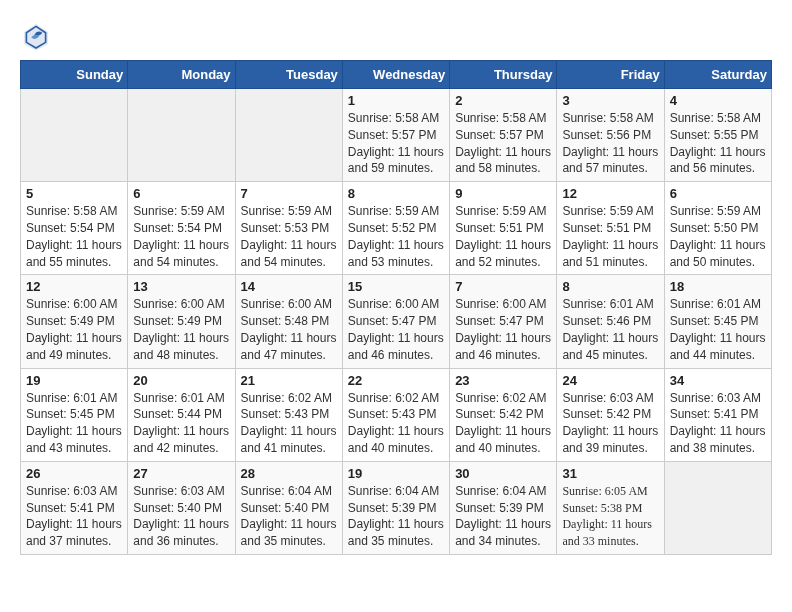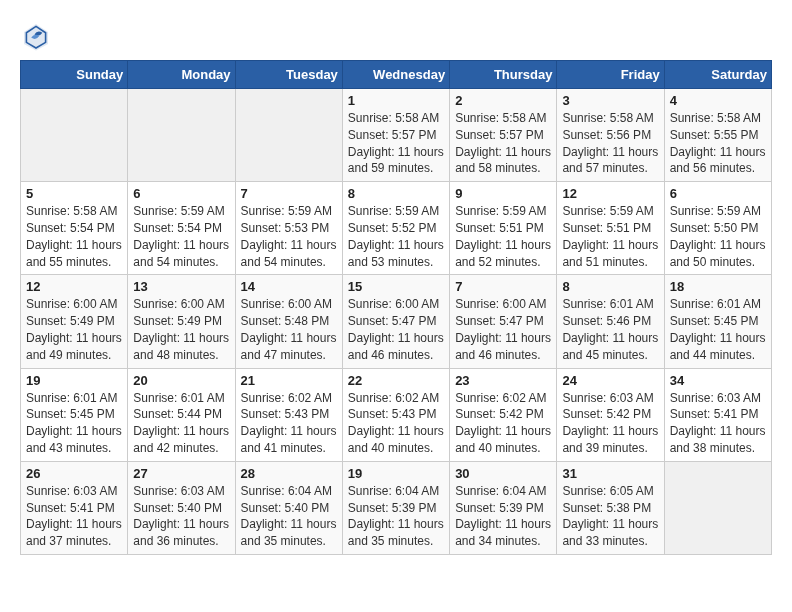--- a/index.html
+++ b/index.html
@@ -354,21 +354,21 @@
           </td>
           <td>
             <span class="day-number">30</span>
             <div class="day-info" style="white-space: pre-line;">Sunrise: 6:04 AM
 Sunset: 5:39 PM
 Daylight: 11 hours
 and 34 minutes.</div>
           </td>
           <td>
             <span class="day-number">31</span>
-            <div class="day-info" style="white-space: pre-line;">Sunrise: 6:05 AM
+            <div class="day-info" style="white-space: pre-line; font-family: Liberation Serif, serif;">Sunrise: 6:05 AM
 Sunset: 5:38 PM
 Daylight: 11 hours
 and 33 minutes.</div>
           </td>
           <td class="empty-cell"></td>
         </tr>
       </tbody>
   </table>
 </div>
 

